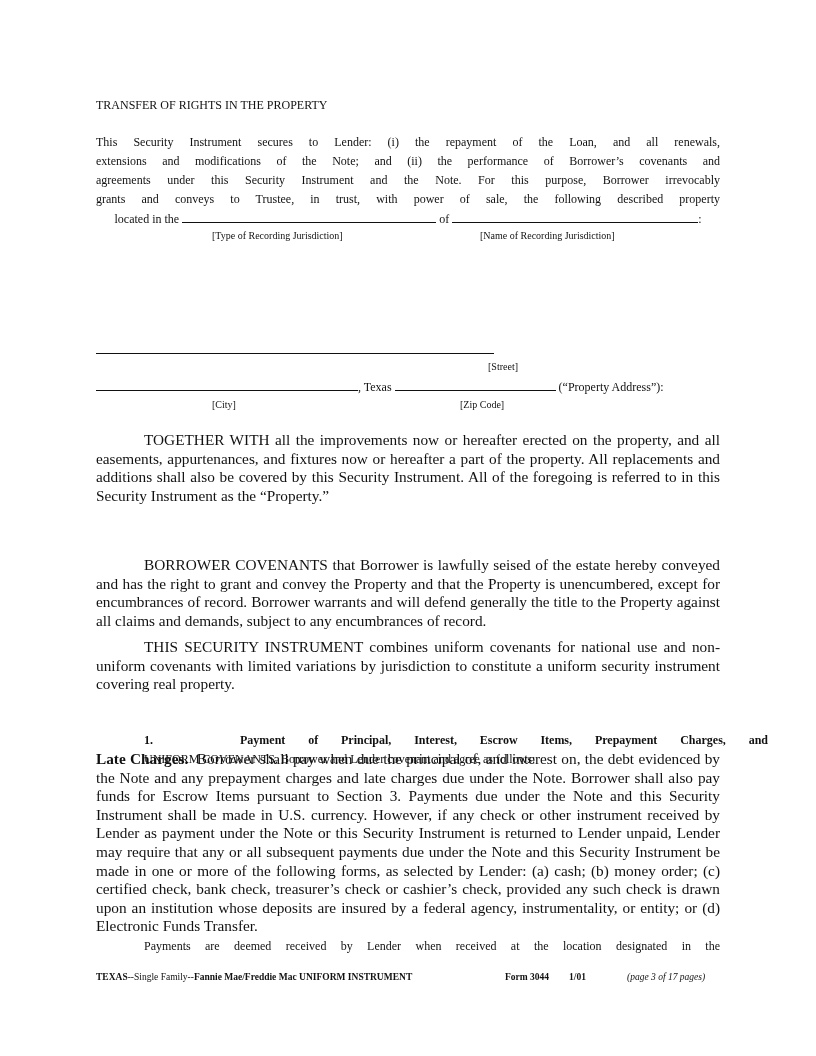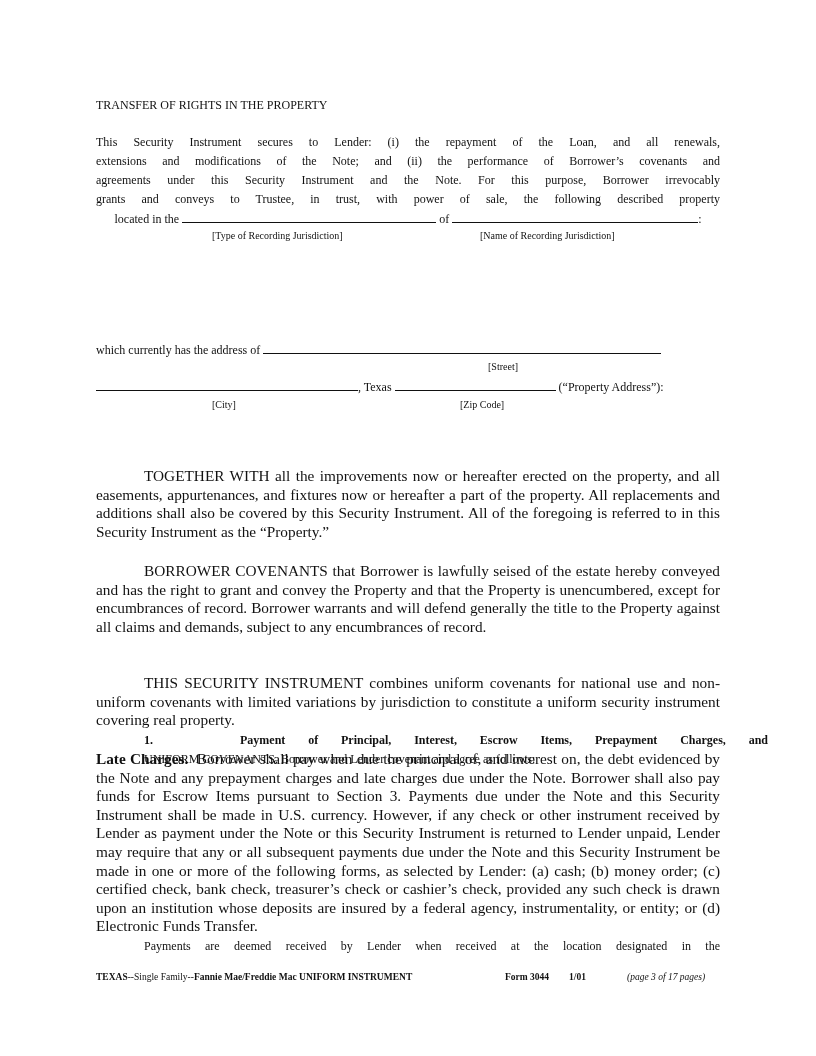--- a/index.html
+++ b/index.html
@@ -2,21 +2,21 @@
 <html><head>
 <meta charset="utf-8">
 <style>
   html, body { margin: 0; padding: 0; background: #ffffff; }
   body { width: 816px; height: 1056px; position: relative; overflow: hidden;
          font-family: "Liberation Serif", serif; color: #111; }
   .page { position: absolute; left: 96px; top: 0; width: 624px; }
   .line { position: absolute; left: 0; width: 624px; font-size: 12px; line-height: 18.6px; white-space: nowrap; }
   .just { text-align: justify; text-align-last: justify; }
   .para { position: absolute; left: 0; width: 624px; font-size: 15.3px; line-height: 18.6px; text-align: justify; }
-  .indent { text-indent: 48px; margin-top: 36px; }
+  .indent { text-indent: 48px; }
   .blank { display: inline-block; border-bottom: 1px solid #111; height: 13px; vertical-align: baseline; }
   .cap { position: absolute; font-size: 10px; line-height: 18.6px; white-space: nowrap; }
   .footer { position: absolute; left: 96px; top: 971px; width: 624px; font-size: 9.5px; line-height: 12px; white-space: nowrap; }
   .footer span { position: absolute; top: 0; }
   b { font-weight: bold; }
   i { font-style: italic; }
 </style>
 </head>
 <body>
 
@@ -32,36 +32,35 @@
   <div class="line" style="top:209px;text-align:center;">
     <span>located in the</span>
     <span class="blank" style="width:254px;"></span>
     <span>of</span>
     <span class="blank" style="width:246px;"></span><span>:</span>
   </div>
   <div class="cap" style="top:227px; left:116px;">[Type of Recording Jurisdiction]</div>
   <div class="cap" style="top:227px; left:384px;">[Name of Recording Jurisdiction]</div>
 
   <div class="line" style="top:340px;">
-    <span>which currently has the address of</span>
     <span class="blank" style="width:398px;"></span>
   </div>
   <div class="cap" style="top:358px; left:392px;">[Street]</div>
 
   <div class="line" style="top:377px;">
     <span class="blank" style="width:262px;"></span><span>, Texas</span>
     <span class="blank" style="width:161px;"></span>
     <span>(“Property Address”):</span>
   </div>
   <div class="cap" style="top:396px; left:116px;">[City]</div>
   <div class="cap" style="top:396px; left:364px;">[Zip Code]</div>
 
   <div class="para indent" style="top:431px;">TOGETHER WITH all the improvements now or hereafter erected on the property, and all easements, appurtenances, and fixtures now or hereafter a part of the property.  All replacements and additions shall also be covered by this Security Instrument.  All of the foregoing is referred to in this Security Instrument as the “Property.”</div>
 
-  <div class="para indent" style="top:526px;font-family:Liberation Serif, serif;">BORROWER COVENANTS that Borrower is lawfully seised of the estate hereby conveyed and has the right to grant and convey the Property and that the Property is unencumbered, except for encumbrances of record.  Borrower warrants and will defend generally the title to the Property against all claims and demands, subject to any encumbrances of record.</div>
+  <div class="para indent" style="top:556px;font-family:Liberation Serif, serif;">BORROWER COVENANTS that Borrower is lawfully seised of the estate hereby conveyed and has the right to grant and convey the Property and that the Property is unencumbered, except for encumbrances of record.  Borrower warrants and will defend generally the title to the Property against all claims and demands, subject to any encumbrances of record.</div>
 
   <div class="para indent" style="top:638px;">THIS SECURITY INSTRUMENT combines uniform covenants for national use and non-uniform covenants with limited variations by jurisdiction to constitute a uniform security instrument covering real property.</div>
 
   <div class="line" style="top:750px; left:48px; width:576px;">UNIFORM COVENANTS.  Borrower and Lender covenant and agree as follows:</div>
 
   <div class="line" style="top:731px;">
     <b style="position:absolute; left:48px;">1.</b>
     <b style="position:absolute; left:96px; width:528px; text-align:justify; text-align-last:justify;margin-left:48px;">Payment of Principal, Interest, Escrow Items, Prepayment Charges, and</b>
   </div>
 

